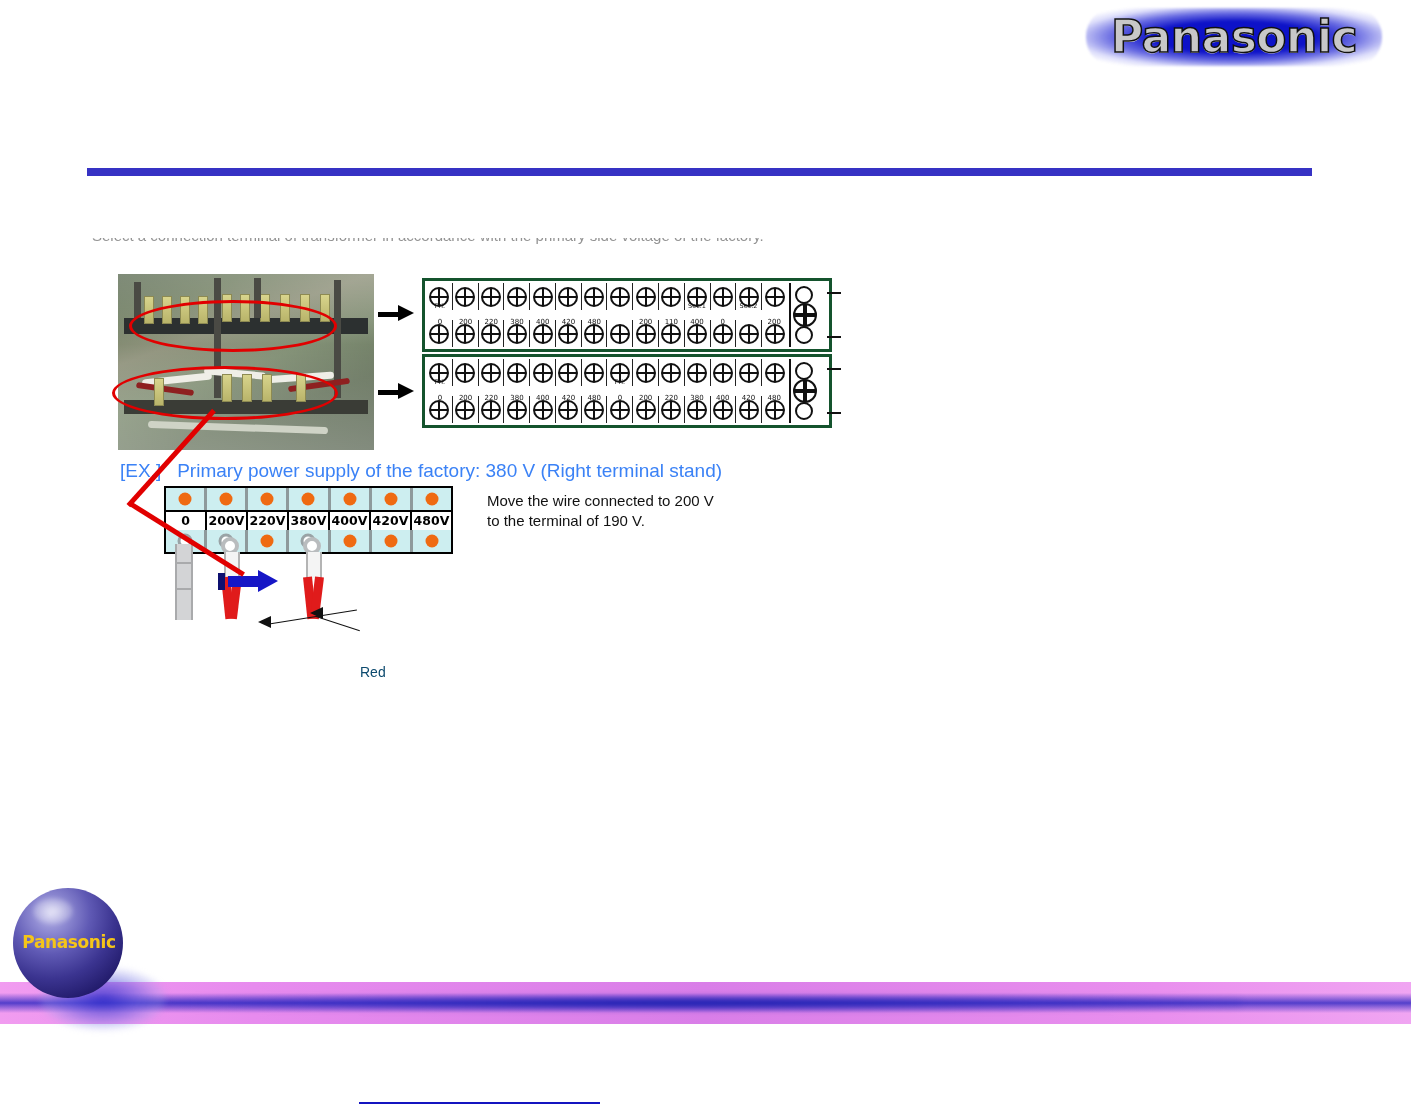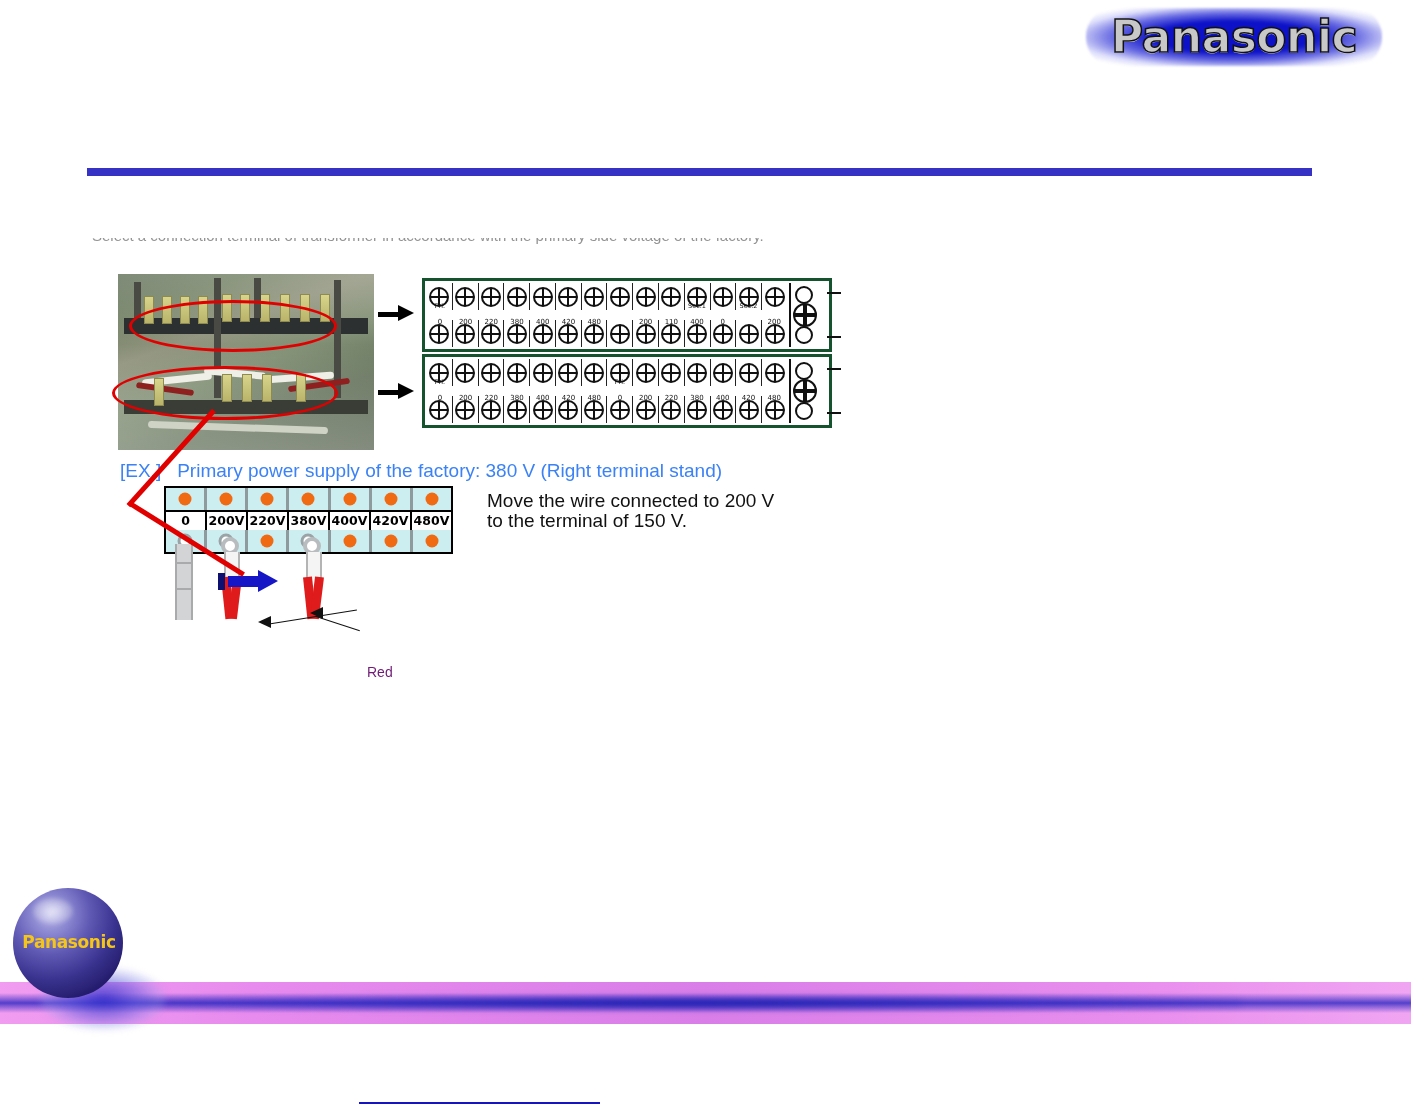--- a/index.html
+++ b/index.html
@@ -414,45 +414,45 @@
   
   .leader {
     position: absolute;
     background: #e10000;
     transform-origin: left center;
   }
 
   
   #red-label {
     position: absolute;
-    left: 283px;
+    left: 276px;
     top: 416px;
     font-size: 14px;
-    color: #701a75;
+    color: #0c4a6e;
   }
   .thin-line {
     position: absolute;
     background: #111;
     height: 1px;
     transform-origin: left center;
   }
   .thin-arrow {
     position: absolute;
     width: 0; height: 0;
     border-top: 6px solid transparent;
     border-bottom: 6px solid transparent;
     border-right: 13px solid #111;
   }
 
   
   #instruction {
     position: absolute;
     left: 403px;
     top: 243px;
-    font-size: 19px;
+    font-size: 15px;
     line-height: 20px;
     color: #111;
     white-space: nowrap;
   }
 
   
   #footer-band {
     position: absolute;
     left: 0;
     top: 982px;
@@ -945,21 +945,21 @@
   <div class="leader" style="left:46px;  top:253px; width:134px; height:5px; transform:rotate(32deg);"></div>
 
   <div class="thin-line" style="left:182px; top:376px; width:92px;  transform:rotate(-9deg);"></div>
   <div class="thin-arrow" style="left:174px; top:368px;"></div>
   <div class="thin-line" style="left:232px; top:368px; width:46px;  transform:rotate(18deg);"></div>
   <div class="thin-arrow" style="left:226px; top:359px;"></div>
   <div id="red-label">Red</div>
 
   <div id="instruction">
     <div>Move the wire connected to 200 V</div>
-    <div>to the terminal of 150 V.</div>
+    <div>to the terminal of 190 V.</div>
   </div>
 </div>
 
 <div id="footer-band">
   <div class="streak"></div>
 </div>
 <div id="footer-shadow"></div>
 <div id="footer-logo">
   <div class="sphere"></div>
   <div class="sheen"></div>

